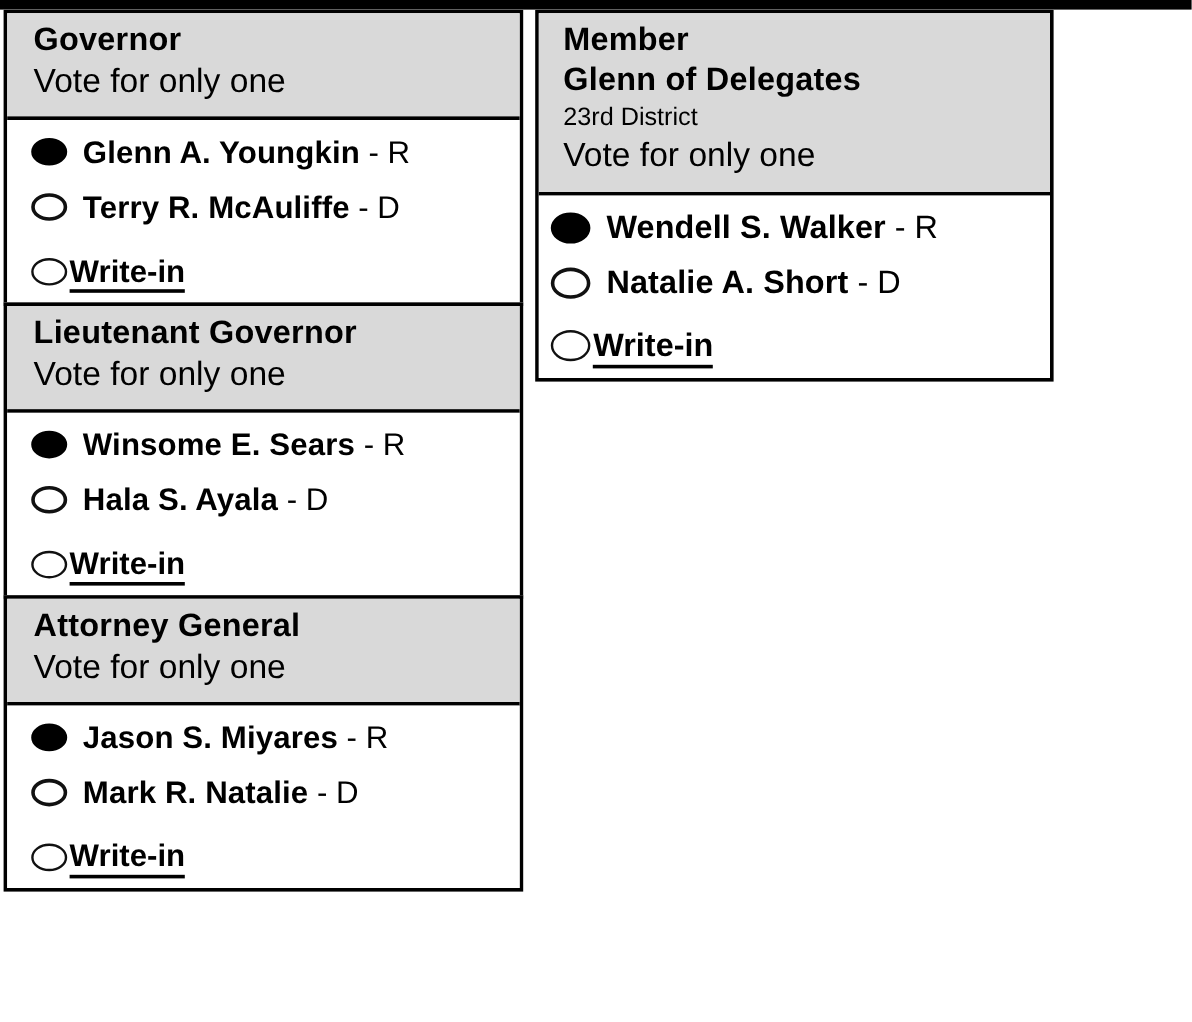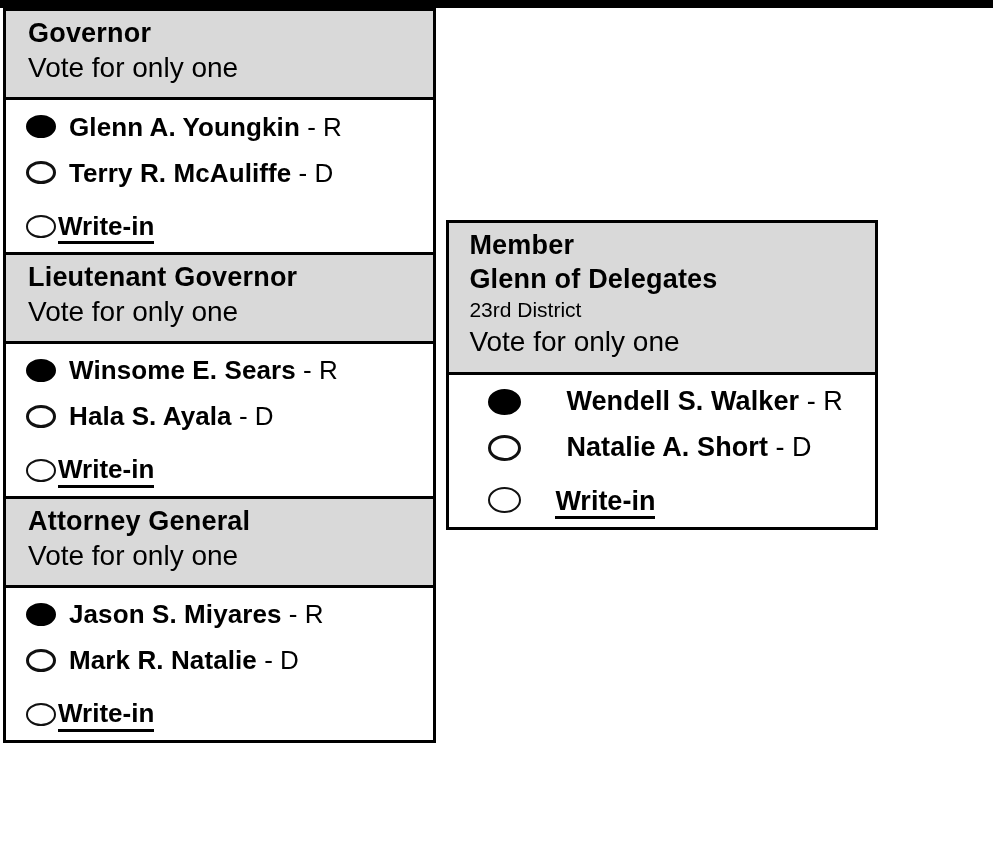--- a/index.html
+++ b/index.html
@@ -31,21 +31,21 @@
     height: 8px;
     background: #000000;
   }
 
   .columns {
     position: absolute;
     left: 0;
     top: 8px;
     width: 878px;
     display: flex;
-    align-items: center;
+    align-items: flex-start;
   }
 
   .col {
     box-sizing: border-box;
   }
   .col-left {
     width: 494px;
     padding-left: 3px;
   }
   .col-right {
@@ -144,22 +144,21 @@
     border-bottom: 3px solid #000000;
     padding-bottom: 1px;
     line-height: 1.05;
   }
 
   
   .col-right .contest-header {
     padding: 6px 14px 12px 20px;
   }
   .col-right .option {
-    padding-left: 39px;
-    gap: 32px;
+    padding-left: 10px;
   }
   .col-right .bubble {
     width: 33px;
     height: 26px;
   }
   .col-right .cand {
     font-size: 27px;
   }
   .col-right .writein-label {
     font-size: 27px;

